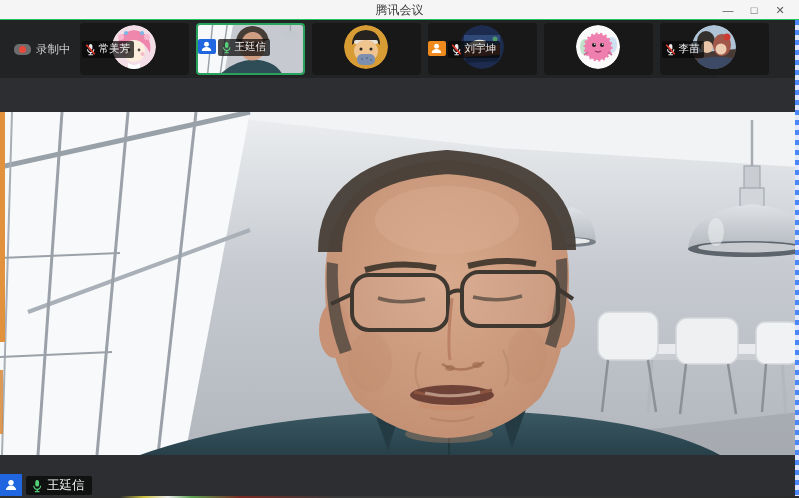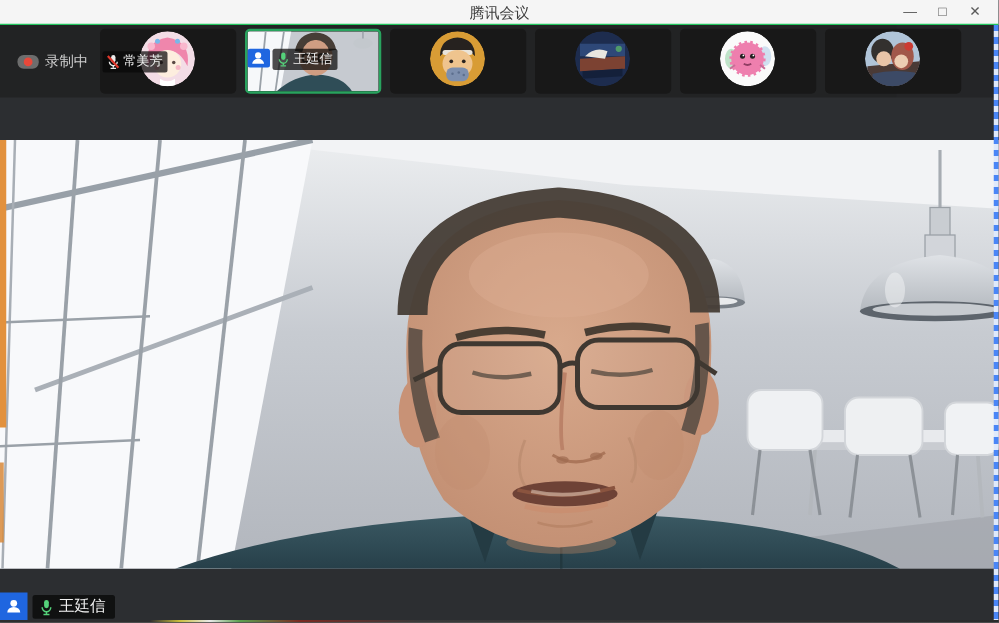--- a/index.html
+++ b/index.html
@@ -166,20 +166,33 @@
       <div class="avatar">
         <svg viewBox="0 0 44 44" width="44" height="44">
           <circle cx="22" cy="22" r="22" fill="#1d2c4e"></circle>
           <rect x="4" y="10" width="36" height="10" fill="#2e4878"></rect>
           <path d="M4,22 L40,20 L40,30 L4,32 Z" fill="#7c4232"></path>
           <path d="M8,20 Q16,12 26,16 L24,22 Z" fill="#e8e6e0"></path>
           <circle cx="35" cy="14" r="2.5" fill="#4f9a6a"></circle>
           <path d="M6,32 L38,30 L38,36 L6,38 Z" fill="#14203a"></path>
         </svg>
       </div>
+      <div class="rowbar">
+        <div class="badge orange">
+          <svg width="13" height="11">
+              <use href="#sym-person"></use>
+            </svg>
+        </div>
+        <div class="namechip">
+          <svg class="mic white">
+              <use href="#sym-mic-muted"></use>
+            </svg>
+          <span>刘宇坤</span>
+        </div>
+      </div>
     </div>
 
     <div class="thumb">
       <div class="avatar">
         <svg viewBox="0 0 44 44" width="44" height="44">
           <circle cx="22" cy="22" r="22" fill="#fafafa"></circle>
           <ellipse cx="9" cy="22" rx="5" ry="8" fill="#bfe3c9"></ellipse>
           <ellipse cx="36" cy="20" rx="5" ry="8" fill="#cfe0f0"></ellipse>
           <circle cx="22" cy="22" r="13" fill="#ee7fae" stroke="#ee7fae" stroke-width="3" stroke-dasharray="2 2.5"></circle>
           <circle cx="18" cy="20" r="2" fill="#231f20"></circle>
@@ -198,20 +211,28 @@
         <svg viewBox="0 0 44 44" width="44" height="44">
           <circle cx="22" cy="22" r="22" fill="#b0c4d8"></circle>
           <path d="M2,28 L44,24 L44,44 L0,44 Z" fill="#4a3a36"></path>
           <ellipse cx="14" cy="16" rx="9" ry="10" fill="#33302e"></ellipse>
           <ellipse cx="15" cy="22" rx="6" ry="6" fill="#e8c4a8"></ellipse>
           <ellipse cx="30" cy="20" rx="9" ry="11" fill="#a1584a"></ellipse>
           <ellipse cx="29" cy="24" rx="5.5" ry="5.5" fill="#eccdb2"></ellipse>
           <circle cx="35" cy="12" r="3.5" fill="#cc3b33"></circle>
           <path d="M6,34 Q22,30 40,33 L40,44 L6,44 Z" fill="#3c4a66"></path>
         </svg>
+      </div>
+      <div class="rowbar">
+        <div class="namechip">
+          <svg class="mic white">
+              <use href="#sym-mic-muted"></use>
+            </svg>
+          <span>李苗</span>
+        </div>
       </div>
     </div>
 
   </div>
 
   <div class="band top"></div>
   <div class="band bottom"></div>
 
   <svg class="scene" viewBox="0 0 799 343" preserveAspectRatio="none">
     <defs>

